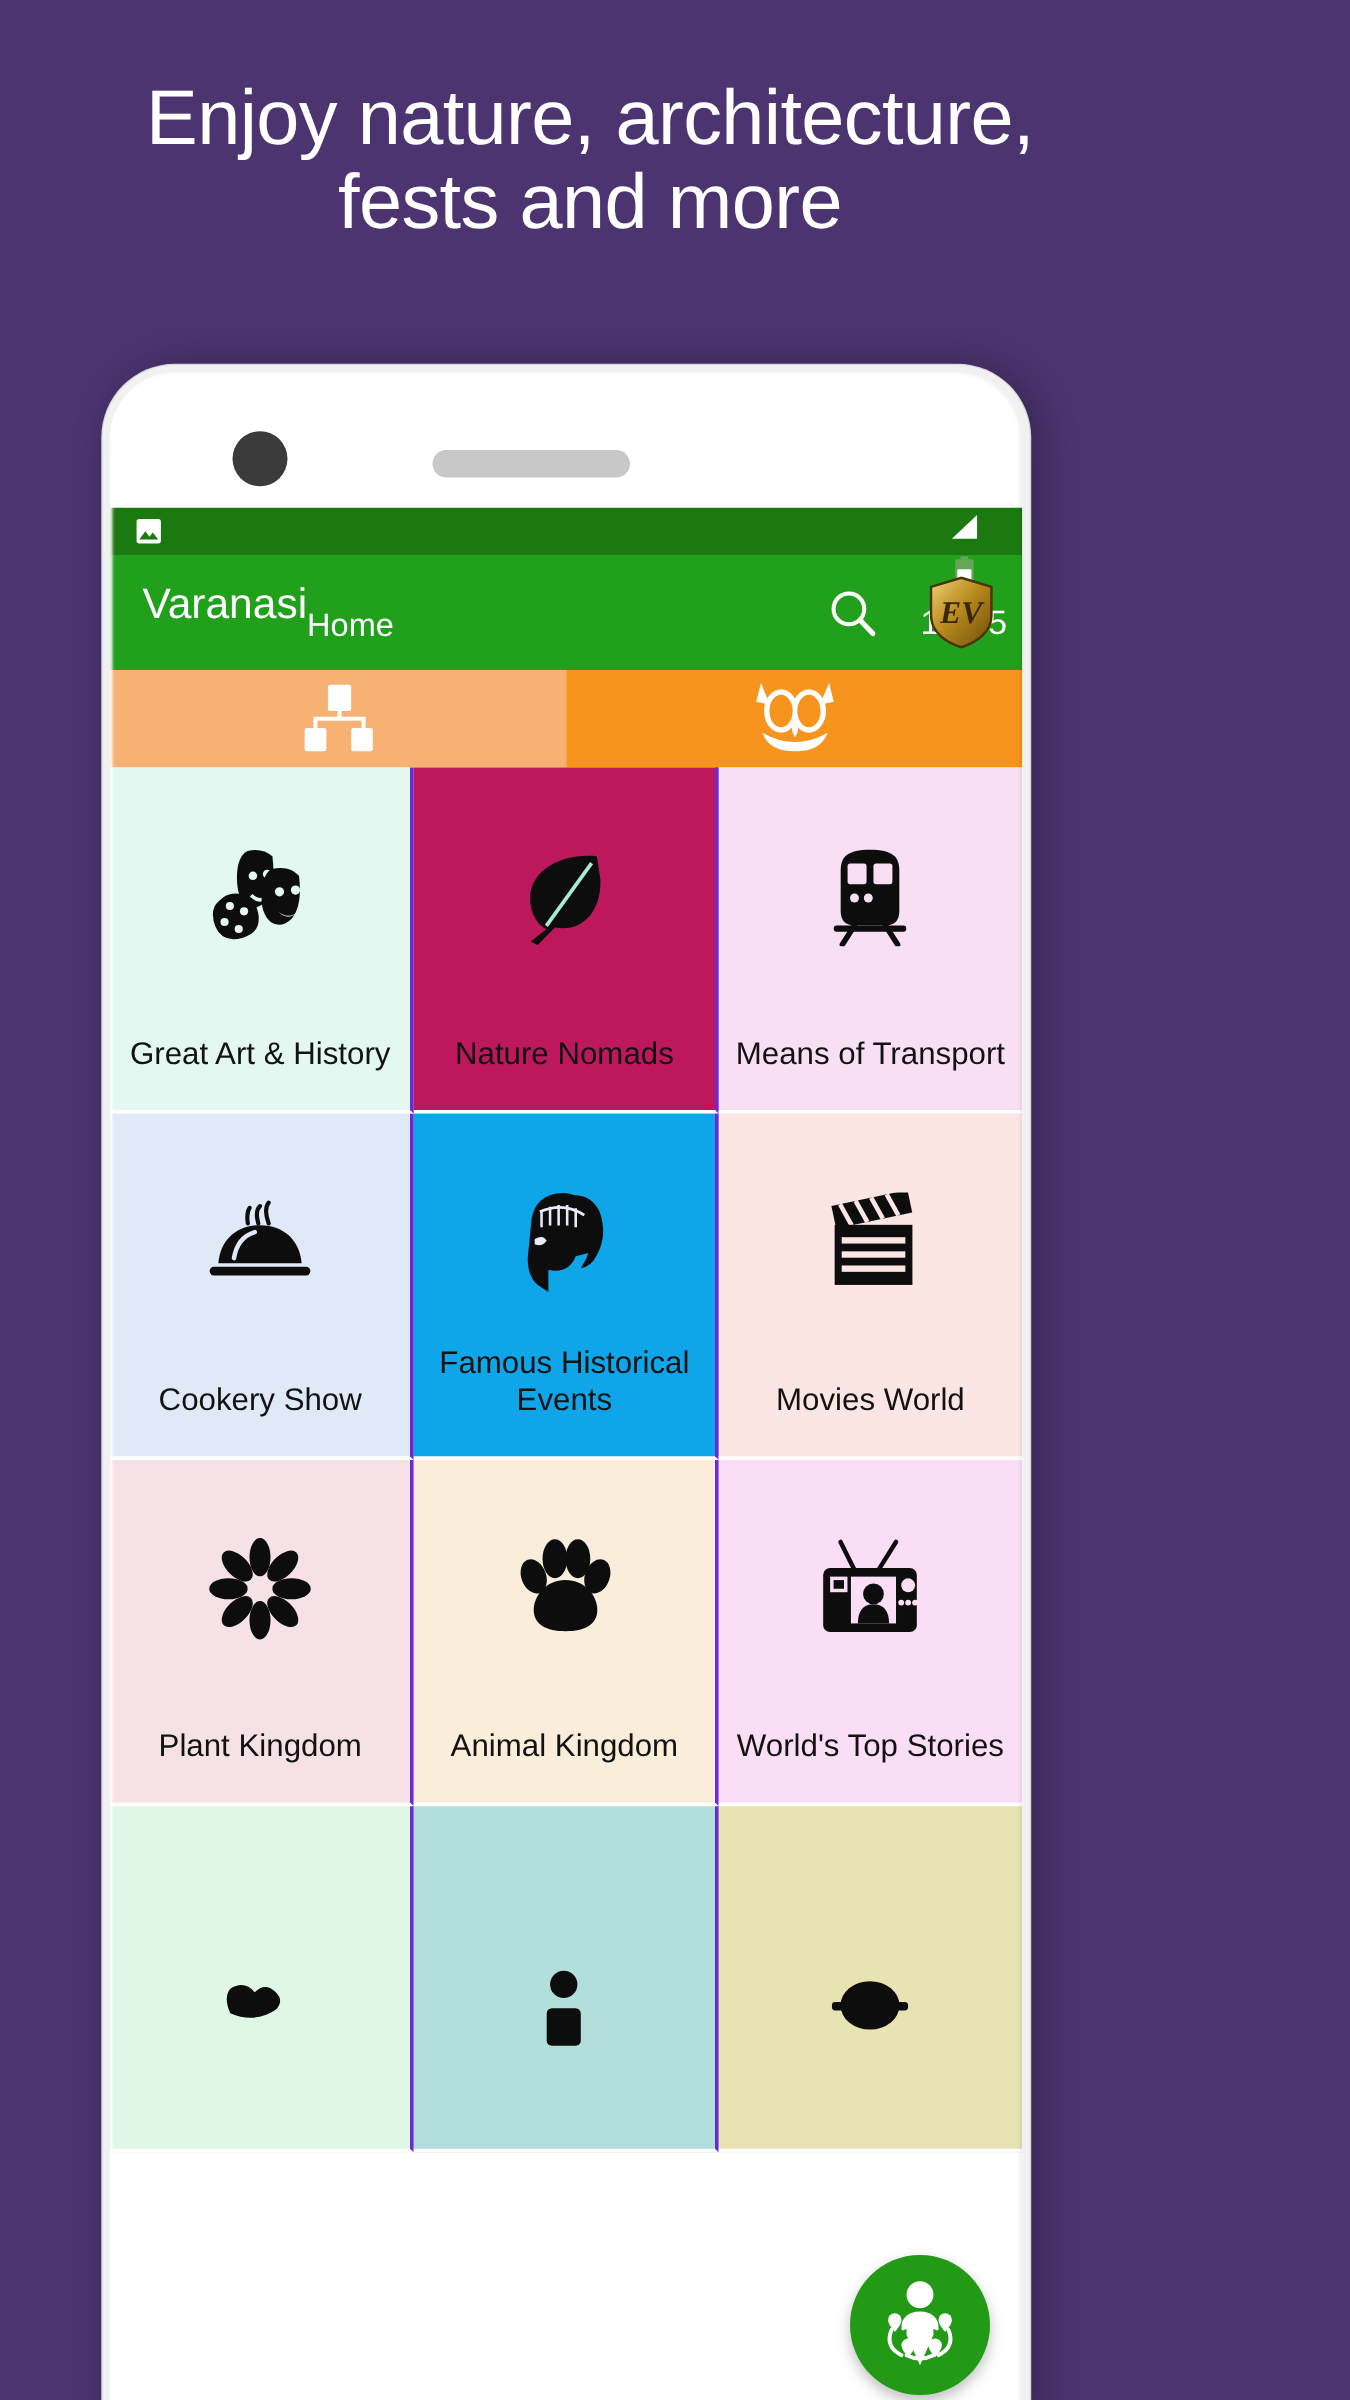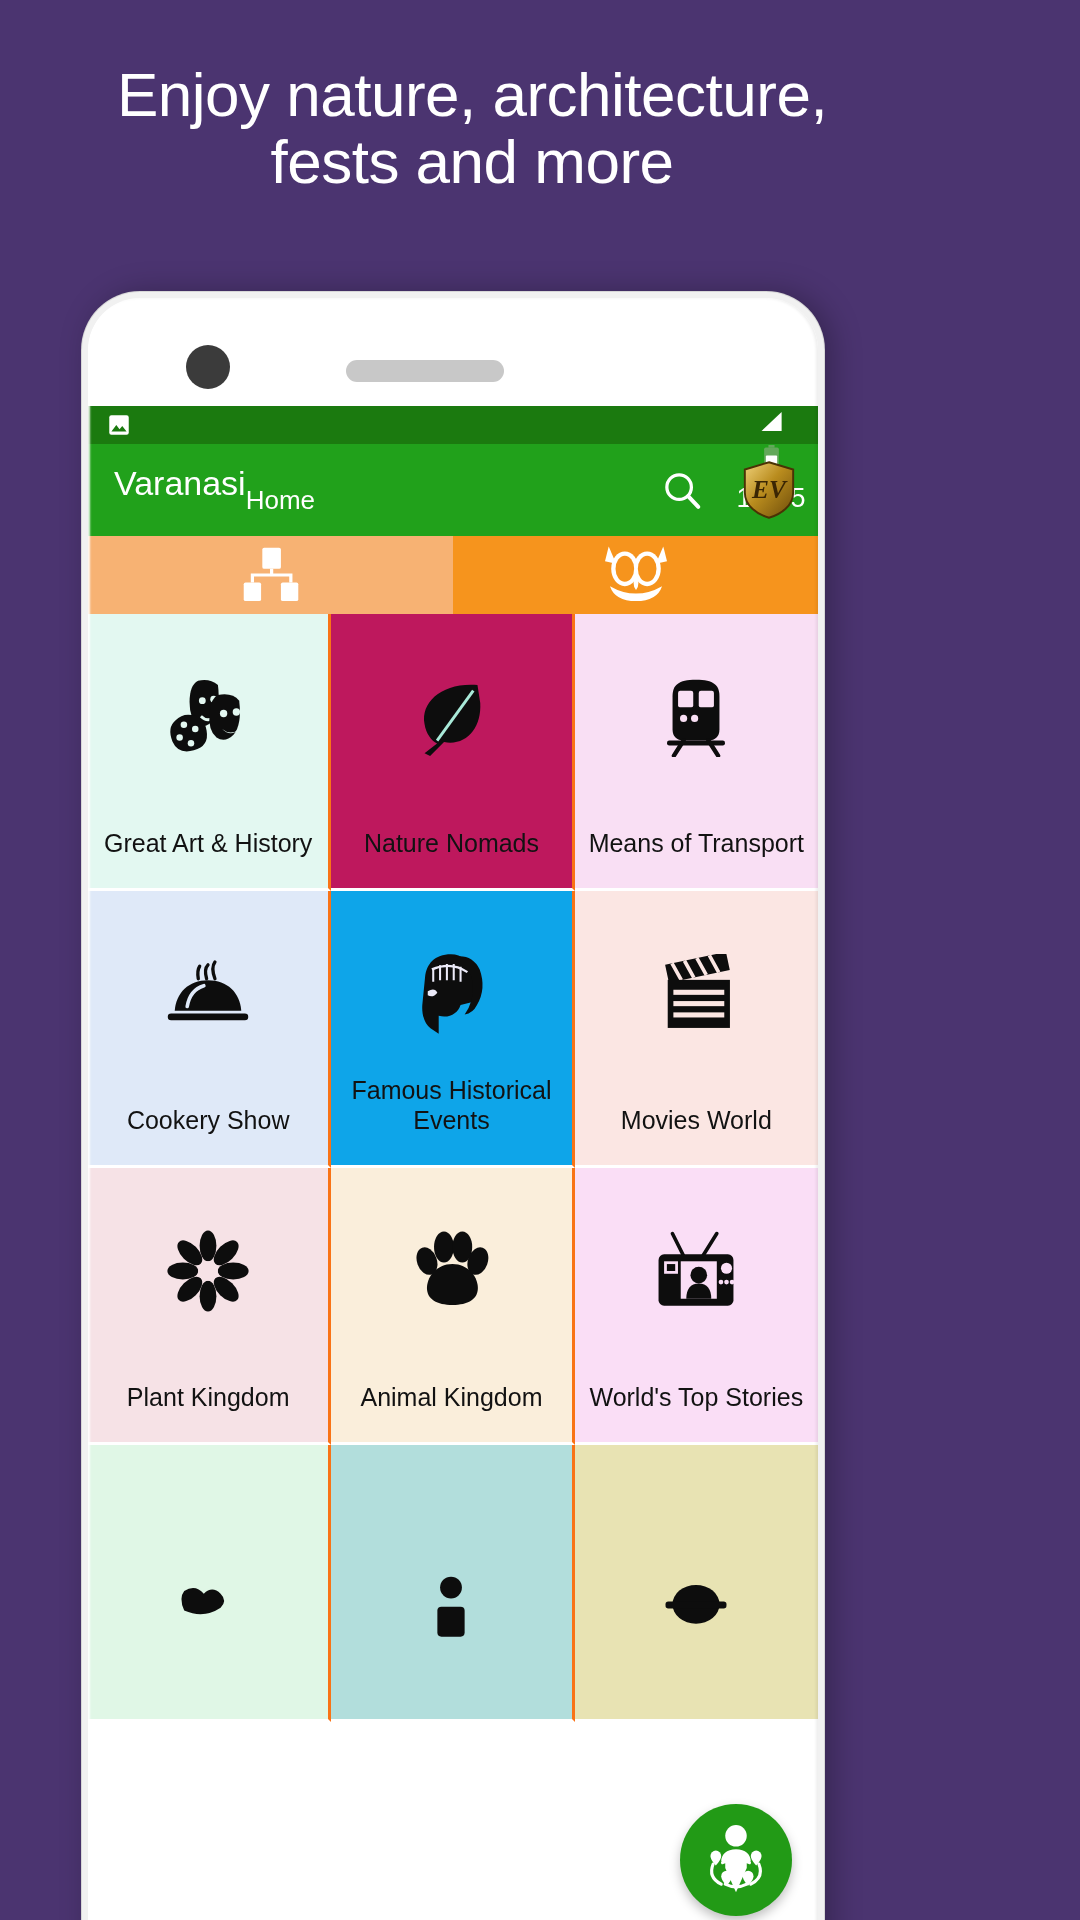--- a/index.html
+++ b/index.html
@@ -90,21 +90,21 @@
   }
 
   
   .grid {
     display:grid; grid-template-columns:repeat(3,1fr);
     grid-auto-rows:277px;
   }
   .cell {
     position:relative; display:flex; flex-direction:column;
     align-items:center; justify-content:flex-start;
-    border-right:3px solid #f97316; border-bottom:3px solid #ffffff;
+    border-right:3px solid #6d28d9; border-bottom:3px solid #ffffff;
   }
   .cell:nth-child(3n) { border-right:none; }
   .cell-icon {
     margin-top:60px; height:86px;
     display:flex; align-items:center; justify-content:center;
   }
   .cell-label {
     position:absolute; left:6px; right:6px; bottom:30px;
     text-align:center; font-size:25px; color:#121212; line-height:1.18;
   }

